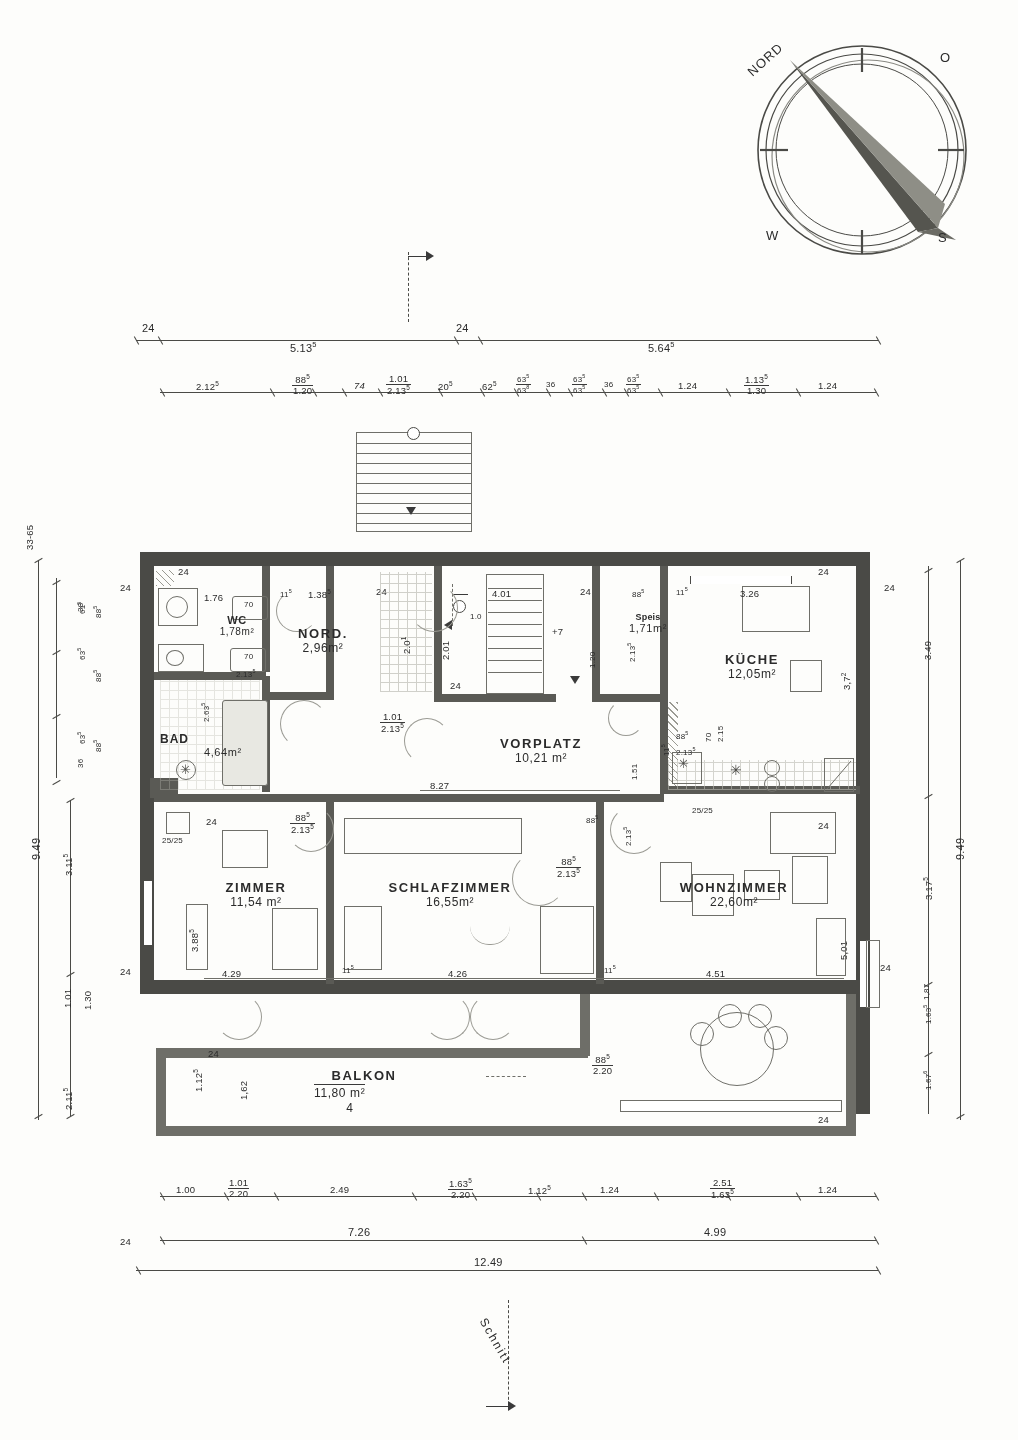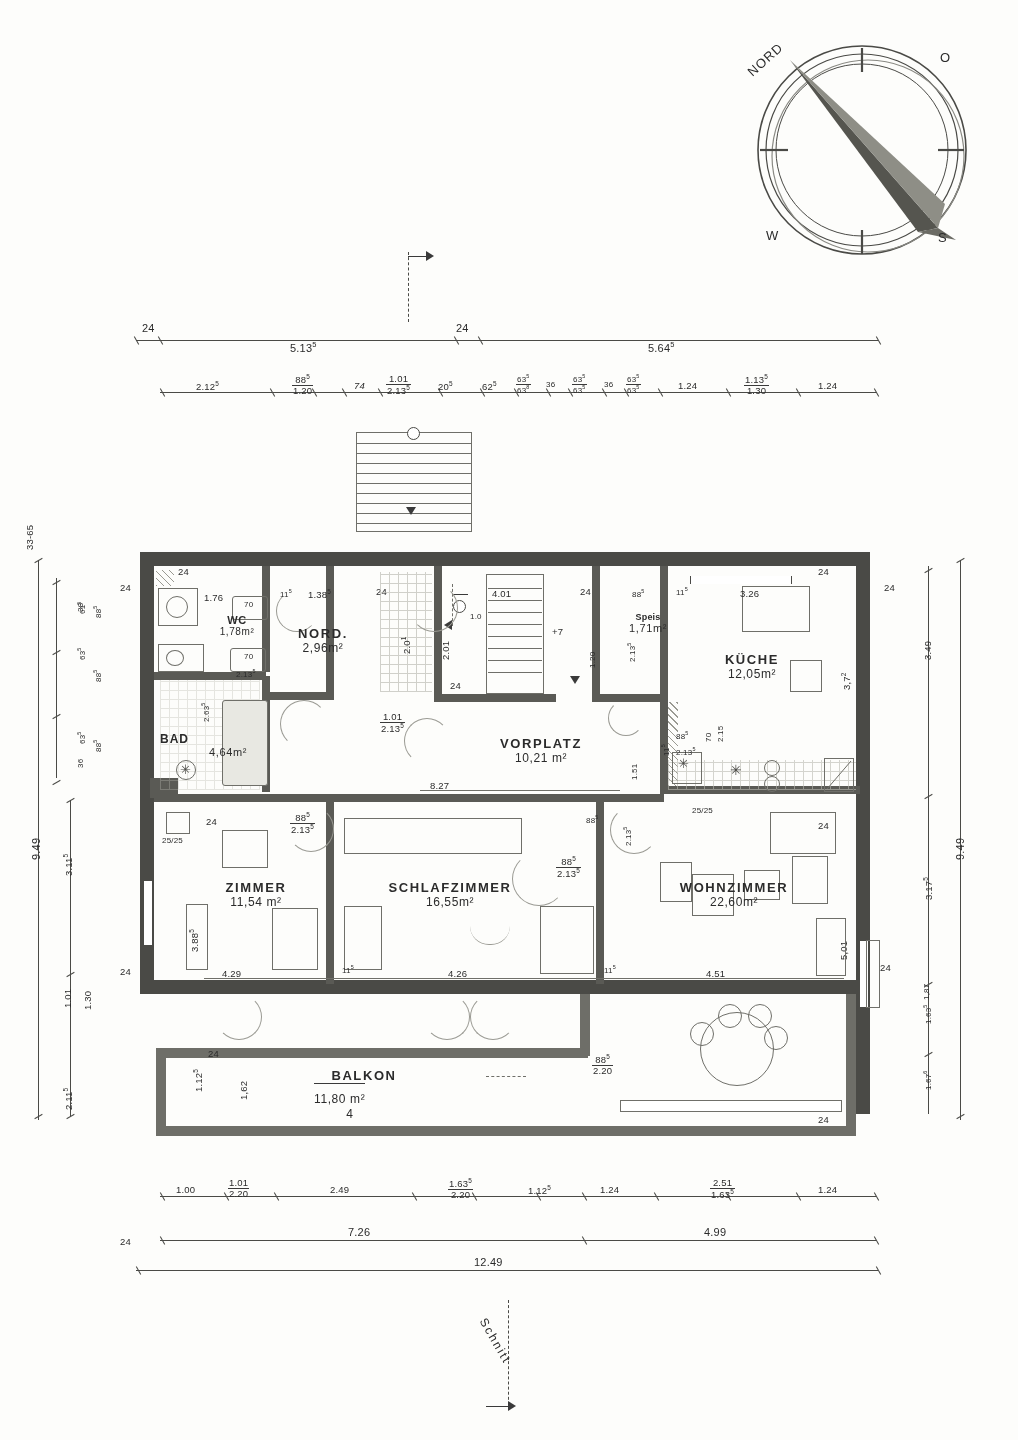--- a/index.html
+++ b/index.html
@@ -9,21 +9,21 @@
     font-family:"Liberation Sans", sans-serif;
     color:#2b2b2b;
     position:relative;
     overflow:hidden;
   }
   .sheet{position:absolute;inset:0;}
   .abs{position:absolute;}
   .lbl{font-size:11px;letter-spacing:.3px;white-space:nowrap;}
   .room-name{font-size:13px;letter-spacing:1.6px;font-weight:600;text-align:center;white-space:nowrap;}
   .room-area{font-size:12px;letter-spacing:.6px;text-align:center;white-space:nowrap;}
-  .room-area.ul{border-top:1px solid #3a3a3a;padding-top:8px;}
+  .room-area.ul{border-top:1px solid #3a3a3a;padding-top:1px;}
 
   
   .wall{background:#4a4a46;position:absolute;}
   .wall.light{background:#6e6e68;}
   .wall.thin{background:#5a5a55;}
   .hatch{
     position:absolute;
     background:
       repeating-linear-gradient(45deg,#9a9a92 0 1px,transparent 1px 5px);
   }
@@ -352,21 +352,21 @@
   <div class="door-arc" style="left:470px;top:994px;width:44px;height:44px;border-color:transparent;border-left-color:#9a9a93;border-bottom-color:#9a9a93;"></div>
   <div class="door-arc" style="left:216px;top:994px;width:44px;height:44px;border-color:transparent;border-right-color:#9a9a93;border-bottom-color:#9a9a93;"></div>
 
   <div class="abs" style="left:198px;top:614px;width:78px;">
     <div class="room-name" style="font-size:11px;letter-spacing:.6px;">WC</div>
     <div class="room-area" style="font-size:10px;">1,78m²</div>
   </div>
 
   <div class="abs" style="left:160px;top:732px;width:92px;">
     <div class="room-name" style="font-size:12px;letter-spacing:1px;text-align:left;">BAD</div>
-    <div class="room-area" style="font-size:11px;text-align:center;padding-left:44px;">4,64m²</div>
+    <div class="room-area" style="font-size:11px;text-align:left;padding-left:44px;">4,64m²</div>
   </div>
 
   <div class="abs" style="left:272px;top:626px;width:102px;">
     <div class="room-name">NORD.</div>
     <div class="room-area">2,96m²</div>
   </div>
 
   <div class="abs" style="left:446px;top:736px;width:190px;">
     <div class="room-name">VORPLATZ</div>
     <div class="room-area">10,21 m²</div>

